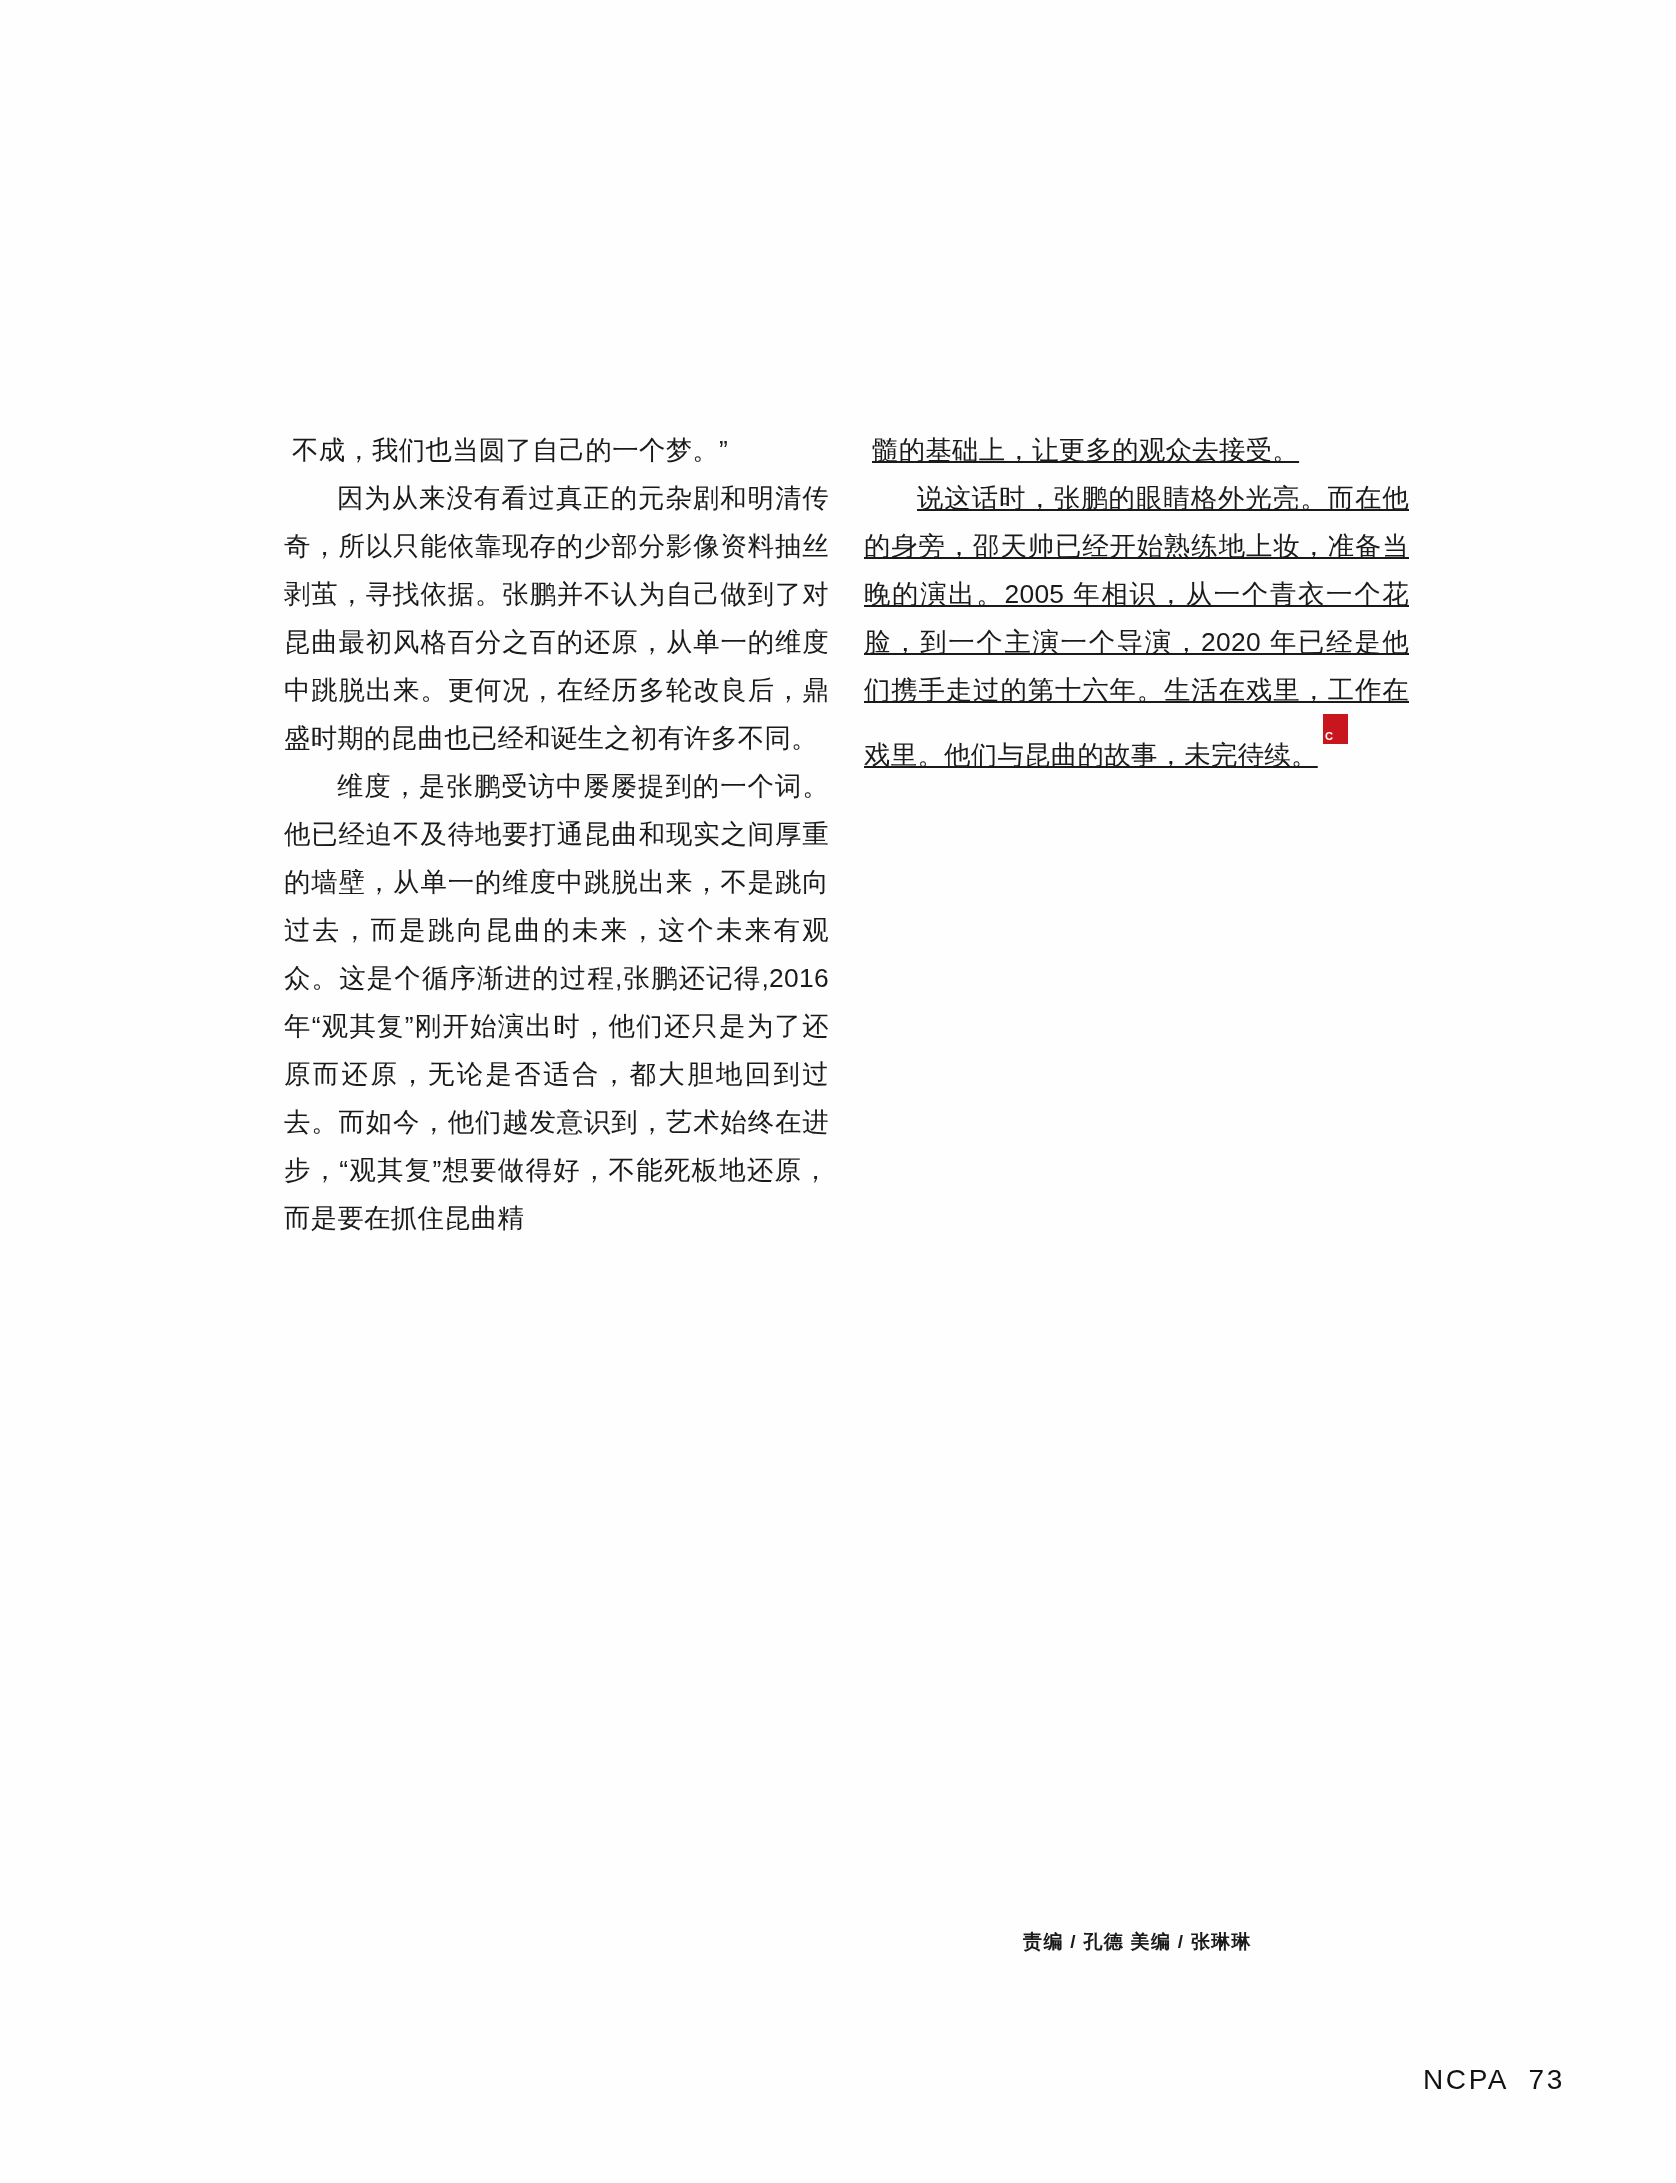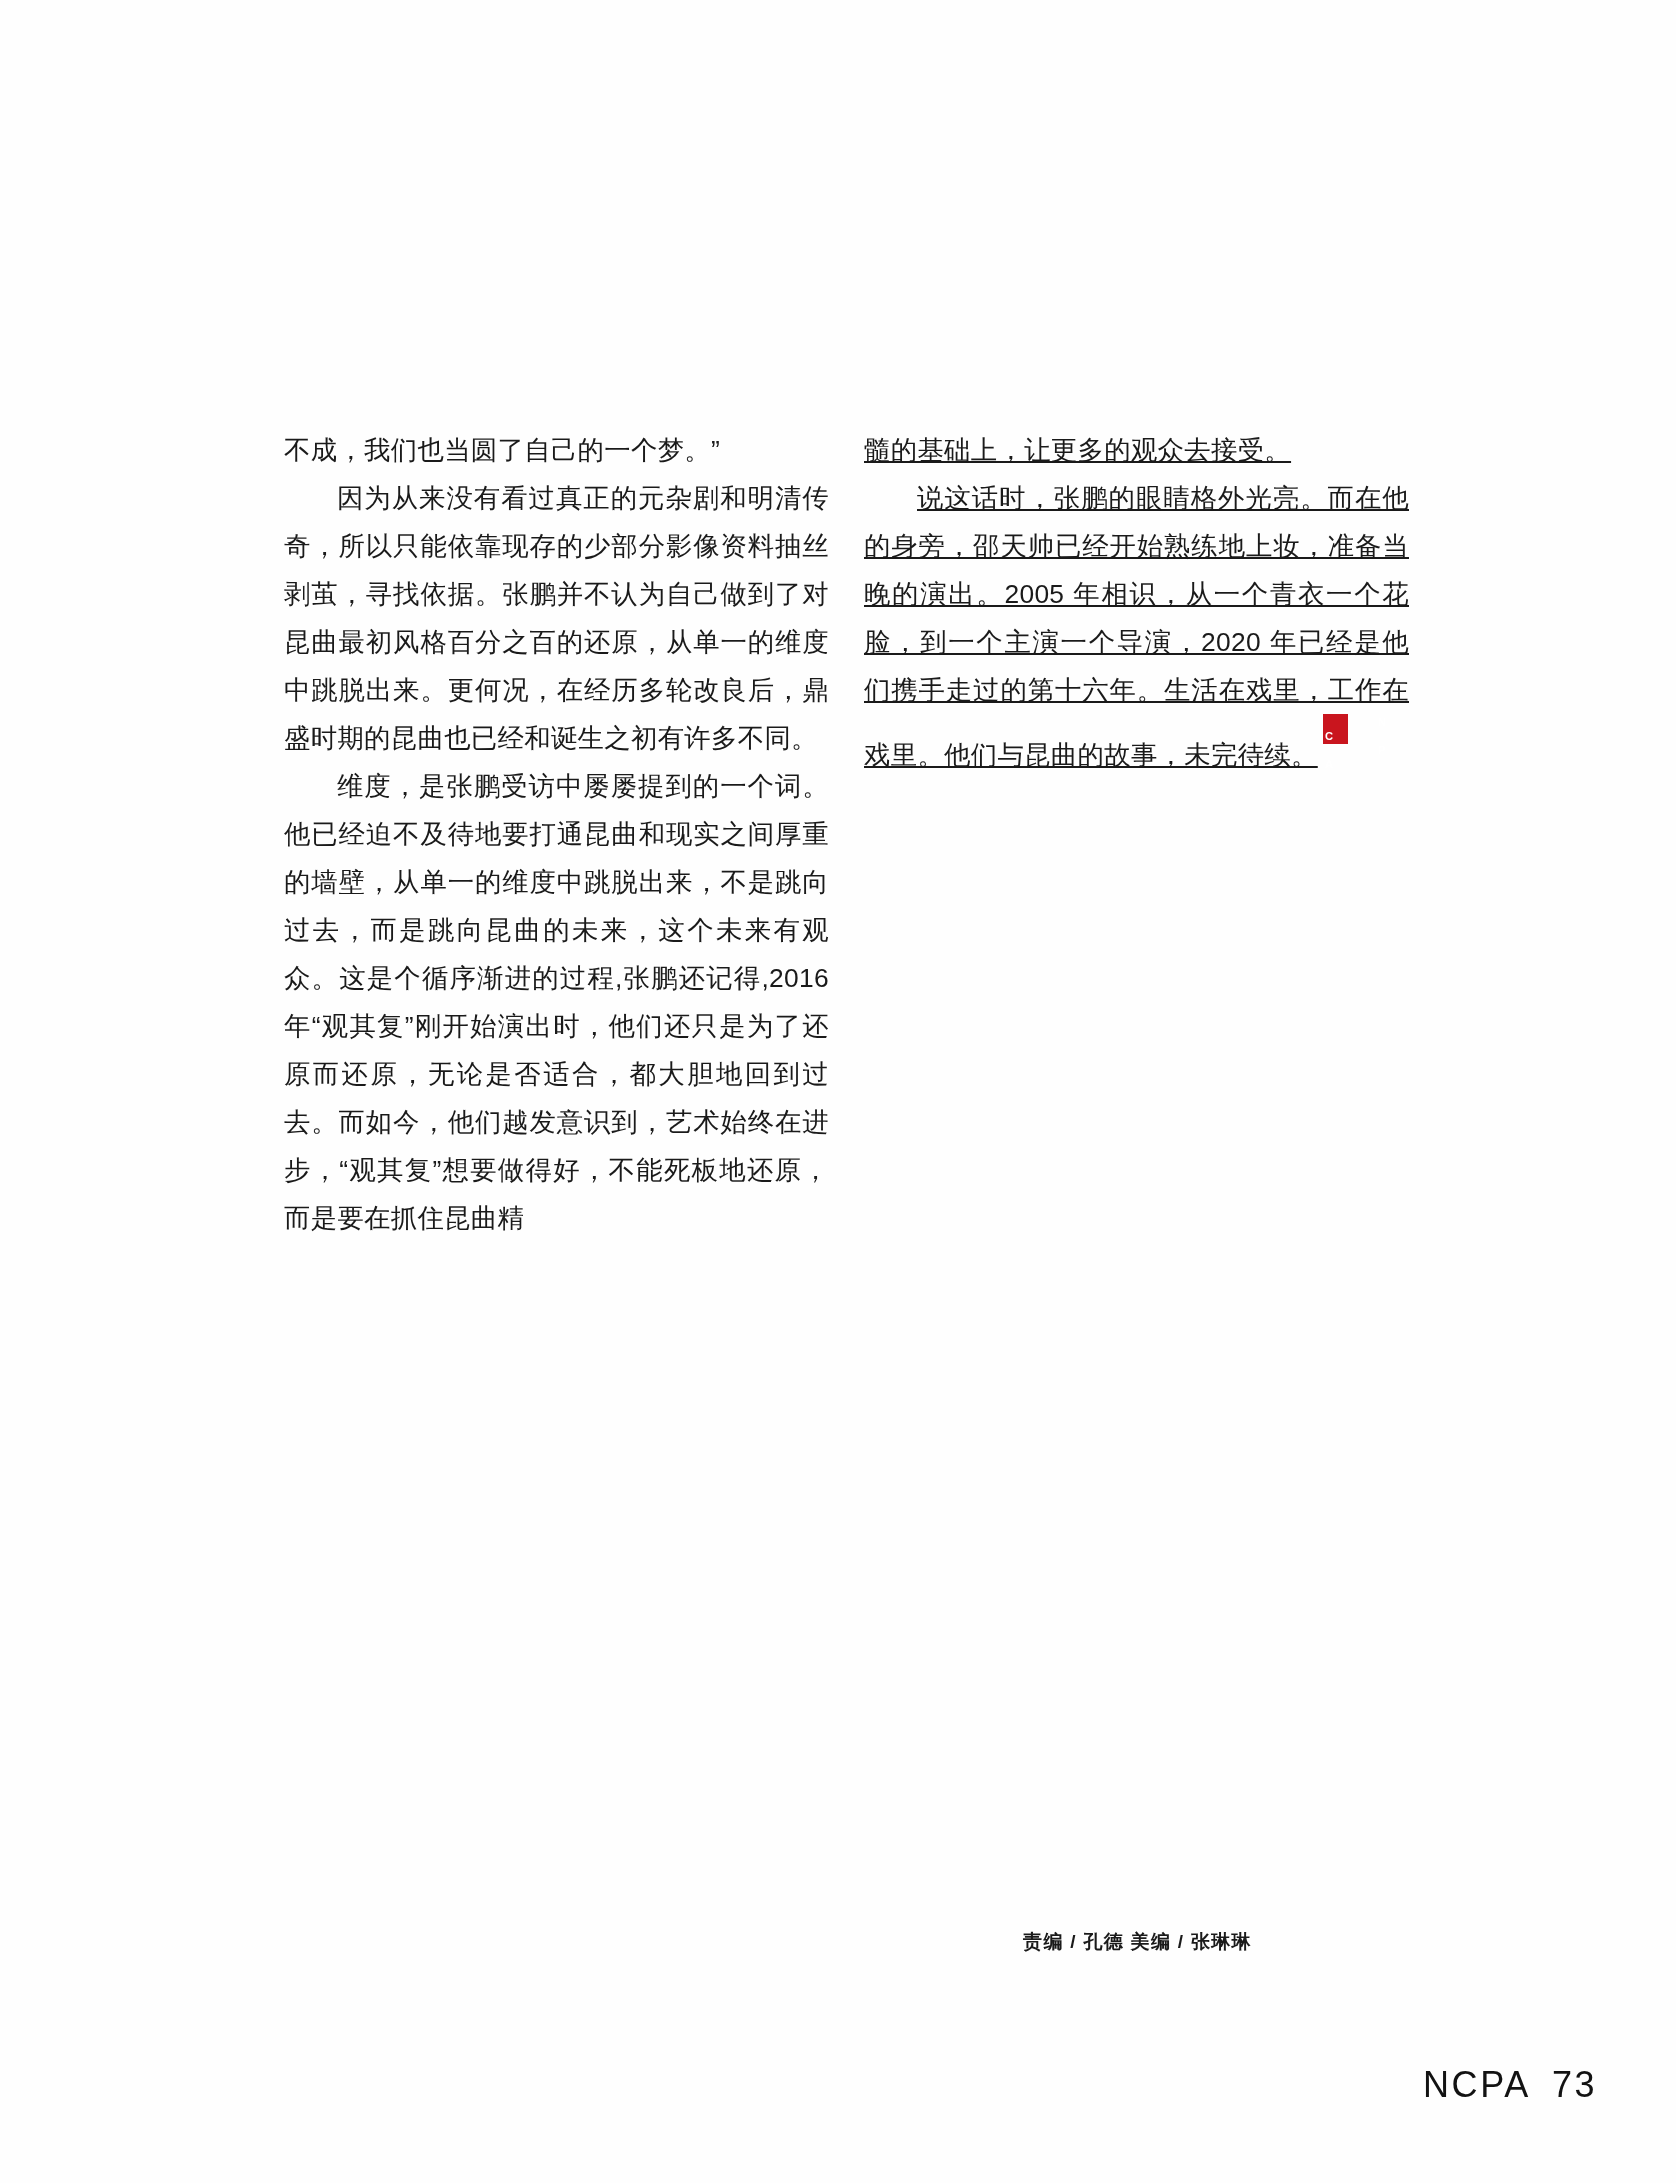--- a/index.html
+++ b/index.html
@@ -31,21 +31,21 @@
   .column-left  { left: 284px; }
   .column-right { left: 864px; text-decoration: underline; }
   .para {
     margin: 0;
     font-size: 26.4px;
     line-height: 48px;
     text-indent: 53px;
     letter-spacing: 0.3px;
     word-break: break-all;
   }
-  .para.no-indent { text-indent: 0; }
+  .para.no-indent { text-indent: 0; margin-left: 8px; }
   .ncpa-logo {
     display: inline-block;
     width: 25px;
     height: 30px;
     background: #c9151e;
     color: #ffffff;
     font-weight: bold;
     font-size: 11.2px;
     line-height: 14px;
     vertical-align: -4.6px;
@@ -65,21 +65,21 @@
     text-align: center;
     font-size: 19px;
     font-weight: bold;
     letter-spacing: 1.3px;
     color: #1a1a1a;
   }
   .page-number {
     position: absolute;
     top: 2064px;
     left: 1423px;
-    font-size: 36px;
+    font-size: 28px;
     letter-spacing: 2.6px;
     word-spacing: 10.6px;
     color: #121212;
   }
 </style>
 </head>
 <body>
 
 <div class="page">
 

